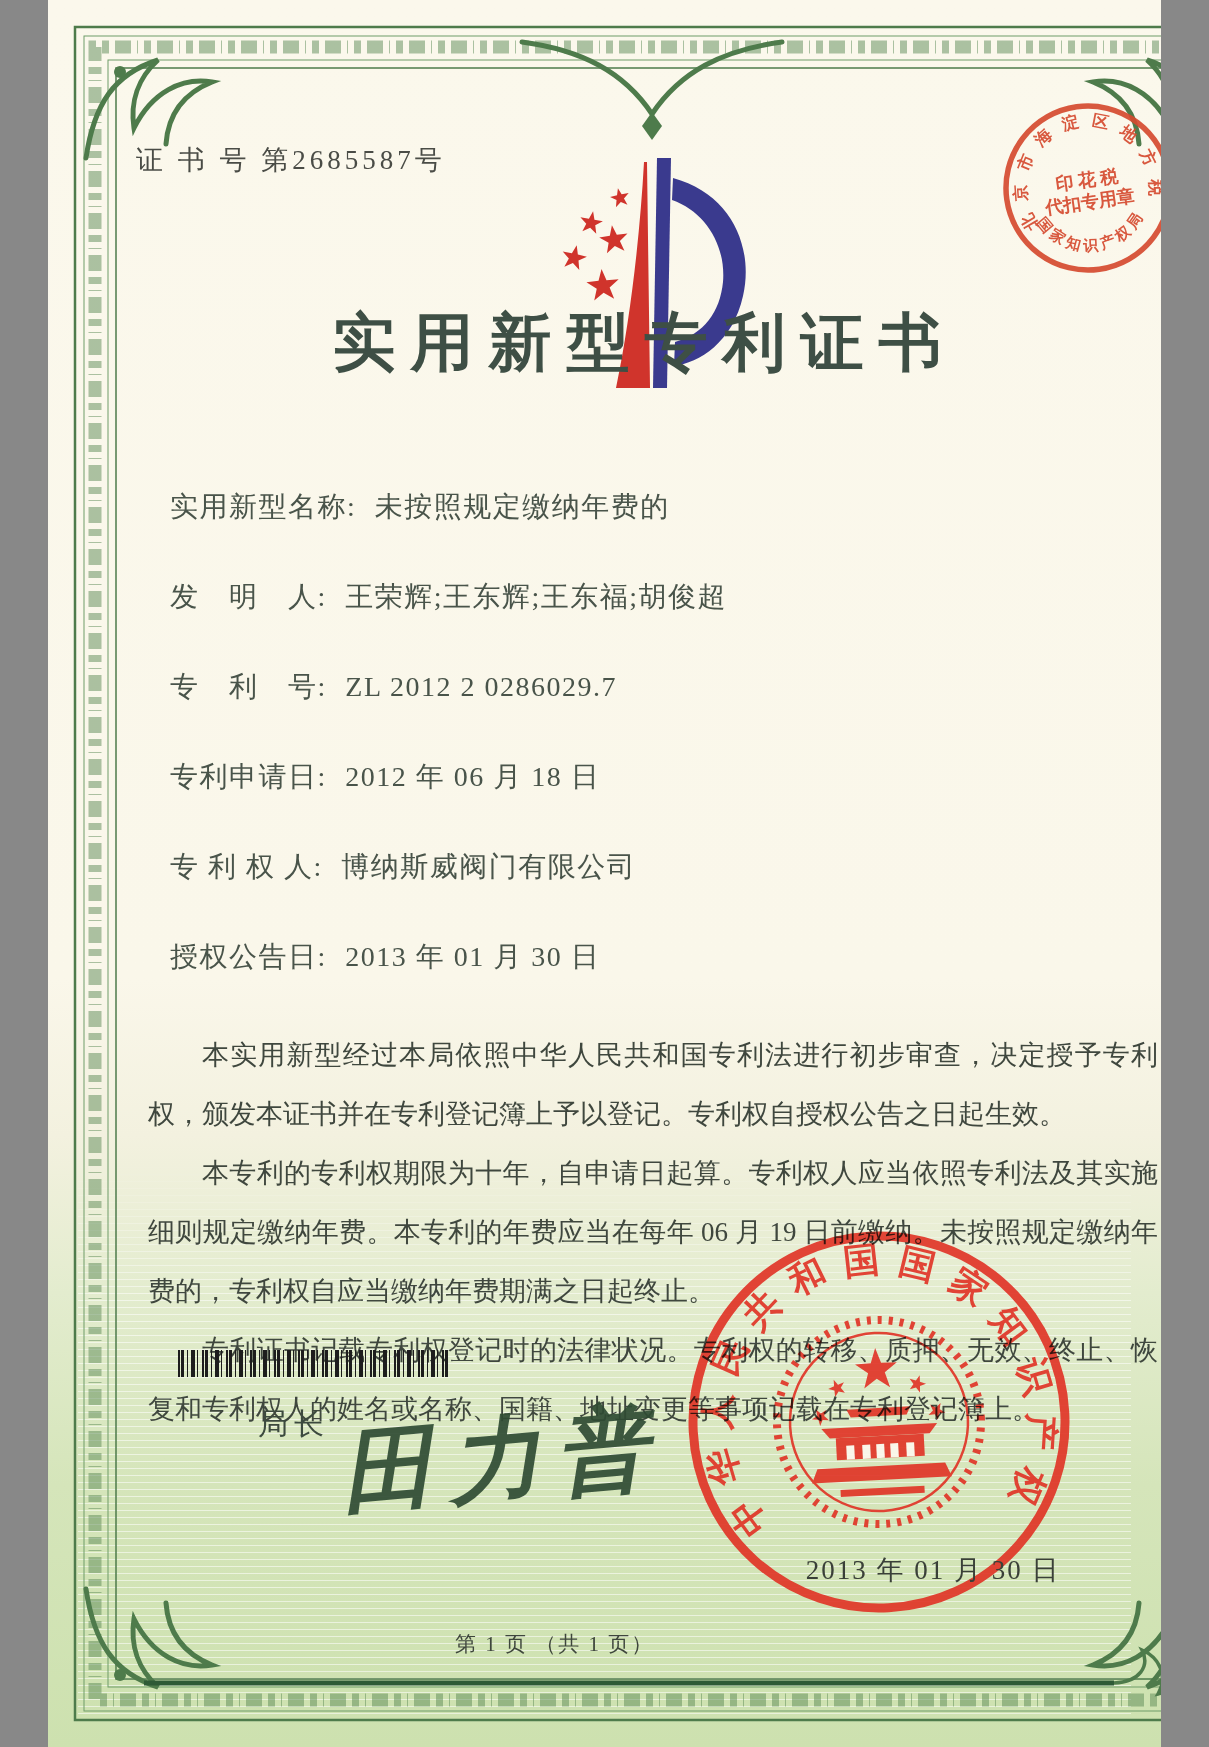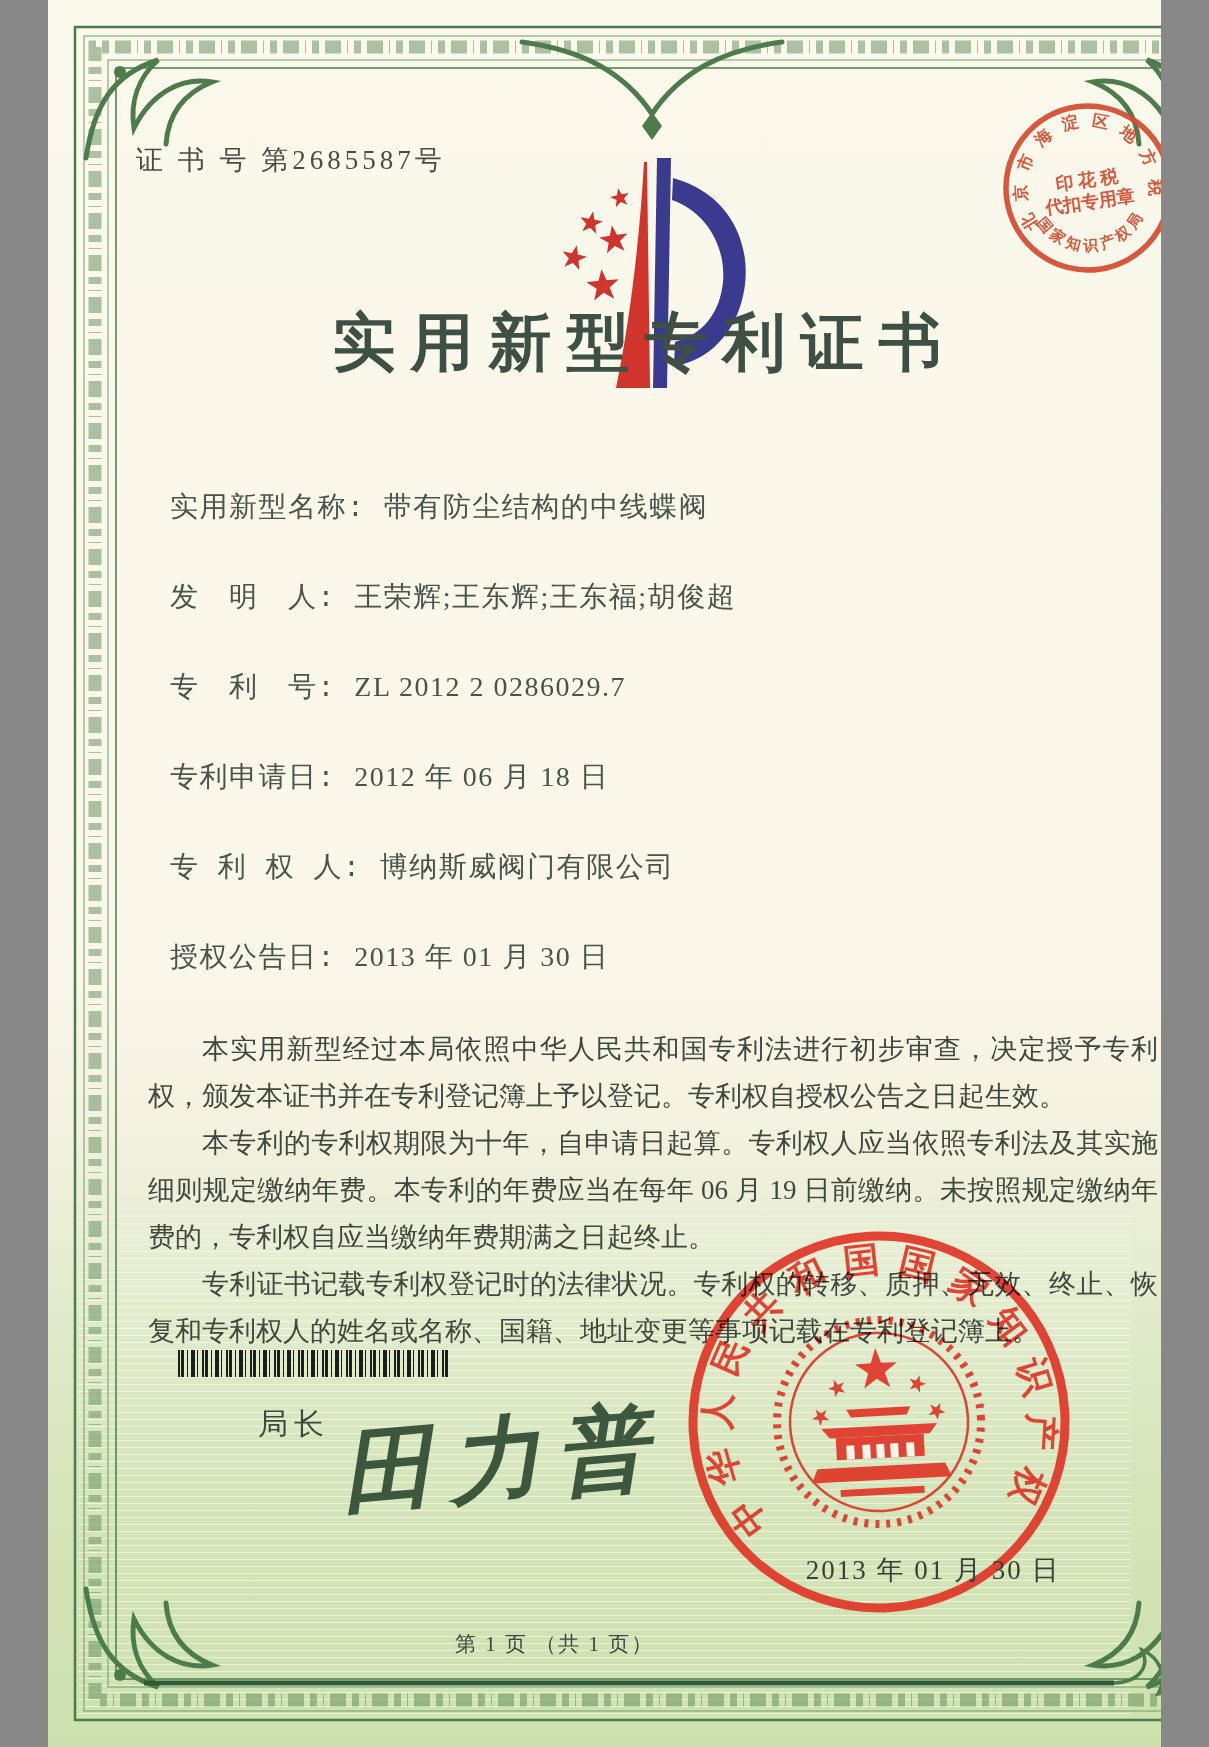--- a/index.html
+++ b/index.html
@@ -15,24 +15,24 @@
     mask-image:linear-gradient(180deg,transparent 0,#000 140px);
   }
   .frame{position:absolute;left:0;top:0;z-index:2;pointer-events:none;}
   .content{position:absolute;left:0;top:0;width:100%;height:100%;z-index:3;}
   .cert-number{position:absolute;left:88px;top:142px;font-size:27px;letter-spacing:4px;color:#4a4c46;}
   .logo{position:absolute;left:488px;top:136px;}
   .tax-stamp{position:absolute;left:952px;top:100px;opacity:.92;mix-blend-mode:multiply;}
   .title{position:absolute;left:0;top:300px;width:100%;text-align:center;margin:0;
     font-size:63px;font-weight:700;letter-spacing:15px;color:#3e4f45;padding-left:40px;}
   .field-row{position:absolute;left:122px;font-size:28px;color:#49544a;letter-spacing:1.5px;white-space:nowrap;}
-  .field-row .flabel{margin-right:10px;font-family:Liberation Mono, monospace;}
+  .field-row .flabel{margin-right:10px;}
   .f0{top:488px}.f1{top:578px}.f2{top:668px}.f3{top:758px}.f4{top:848px}.f5{top:938px}
   .body-text{position:absolute;left:100px;top:1026px;width:1010px;}
-  .body-text p{margin:0;text-indent:2em;font-size:27px;line-height:47px;text-align:justify;color:#3f473e;}
+  .body-text p{margin:0;text-indent:2em;font-size:27px;line-height:59px;text-align:justify;color:#3f473e;}
   .barcode{position:absolute;left:130px;top:1350px;width:273px;height:27px;
     background:repeating-linear-gradient(90deg,#1d1d1d 0 2px,rgba(0,0,0,0) 2px 3px,#1d1d1d 3px 6px,rgba(0,0,0,0) 6px 9px,#1d1d1d 9px 10px,rgba(0,0,0,0) 10px 13px,#1d1d1d 13px 17px,rgba(0,0,0,0) 17px 19px,#1d1d1d 19px 20px,rgba(0,0,0,0) 20px 24px);}
   .director-label{position:absolute;left:210px;top:1404px;font-size:30px;letter-spacing:6px;color:#3c4a3e;}
   .signature{position:absolute;left:292px;top:1398px;font-size:92px;font-weight:600;font-style:italic;
     letter-spacing:16px;color:#2f4b33;transform:rotate(-5deg);opacity:.92;}
   .seal{position:absolute;left:637px;top:1228px;opacity:.9;mix-blend-mode:multiply;}
   .issue-date{position:absolute;left:735px;top:1552px;width:300px;text-align:center;
     font-size:27px;letter-spacing:2px;color:#3a4038;}
   .page-info{position:absolute;left:0;top:1630px;width:100%;padding-right:100px;box-sizing:border-box;
     text-align:center;font-size:21px;letter-spacing:2px;color:#3e463c;}
@@ -97,21 +97,21 @@
         </text>
         <text x="0" y="-2" text-anchor="middle" font-size="18" font-weight="bold">印 花 税</text>
         <text x="0" y="20" text-anchor="middle" font-size="18" font-weight="bold">代扣专用章</text>
       </g>
     </svg>
 
     <h1 class="title">实用新型专利证书</h1>
 
     <div class="field-row f0">
       <span class="flabel">实用新型名称:</span>
-      <span class="fvalue">带有防尘结构的中线蝶阀</span>
+      <span class="fvalue">未按照规定缴纳年费的</span>
     </div>
     <div class="field-row f1">
       <span class="flabel">发　明　人:</span>
       <span class="fvalue">王荣辉;王东辉;王东福;胡俊超</span>
     </div>
     <div class="field-row f2">
       <span class="flabel">专　利　号:</span>
       <span class="fvalue">ZL 2012 2 0286029.7</span>
     </div>
     <div class="field-row f3">

